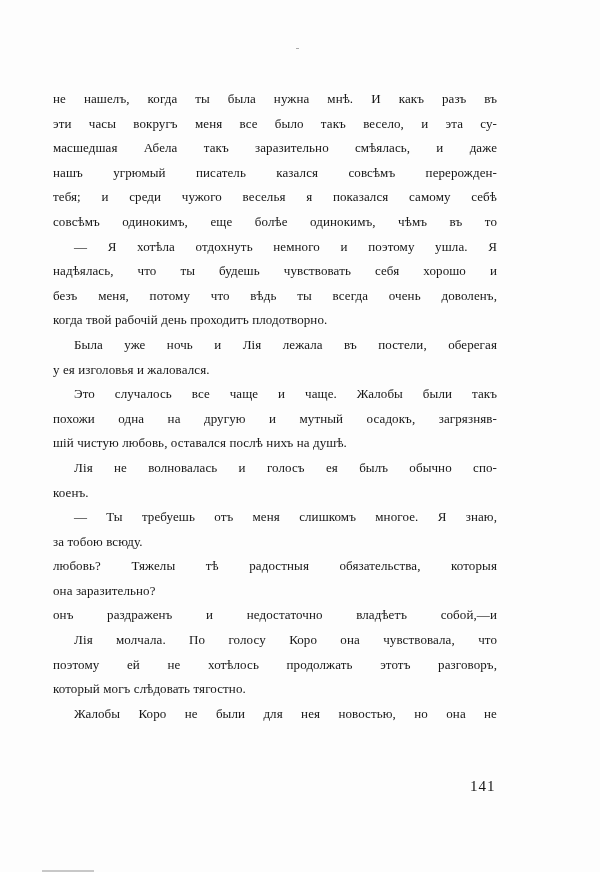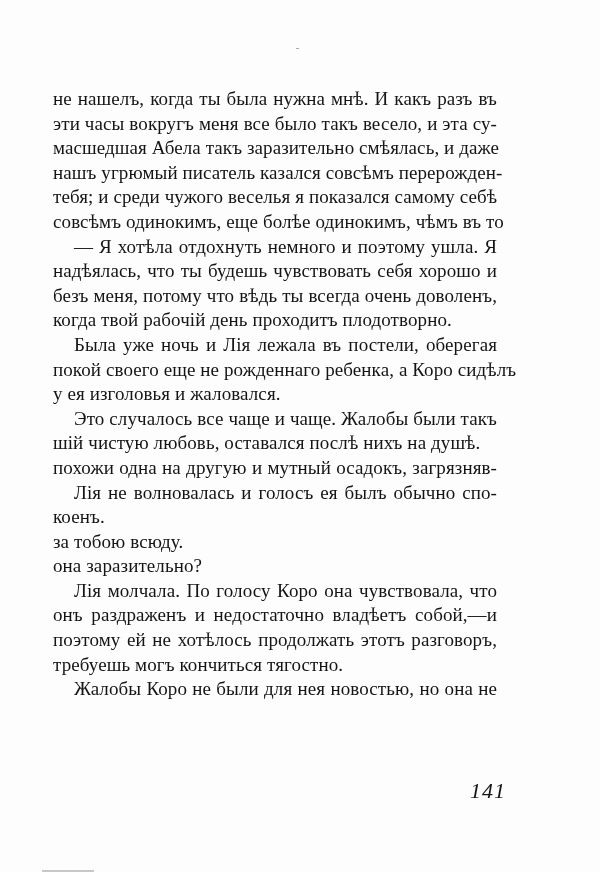--- a/index.html
+++ b/index.html
@@ -26,39 +26,38 @@
     .page-body {
       position: absolute;
       left: 53px;
       top: 87px;
       width: 444px;
     }
     .line {
       display: block;
       height: 24.6px;
       line-height: 24.6px;
-      font-size: 19px;
+      font-size: 13px;
       white-space: nowrap;
       text-align: justify;
       text-align-last: justify;
       letter-spacing: 0.1px;
     }
     .line.indent {
       padding-left: 21px;
     }
     .line.last {
       text-align-last: left;
     }
     .page-number {
       position: absolute;
       left: 470px;
       top: 778px;
-      font-size: 22px;
+      font-size: 15px;
       letter-spacing: 1px;
-      font-style: italic;
     }
     .bottom-mark {
       position: absolute;
       left: 42px;
       top: 870px;
       width: 52px;
       height: 2px;
       background: #c8c8c8;
     }
   </style>
@@ -72,31 +71,32 @@
     <span class="line">эти часы вокругъ меня все было такъ весело, и эта су-</span>
     <span class="line">масшедшая Абела такъ заразительно смѣялась, и даже</span>
     <span class="line">нашъ угрюмый писатель казался совсѣмъ перерожден-</span>
     <span class="line">тебя; и среди чужого веселья я показался самому себѣ</span>
     <span class="line">совсѣмъ одинокимъ, еще болѣе одинокимъ, чѣмъ въ то</span>
     <span class="line indent">— Я хотѣла отдохнуть немного и поэтому ушла. Я</span>
     <span class="line">надѣялась, что ты будешь чувствовать себя хорошо и</span>
     <span class="line">безъ меня, потому что вѣдь ты всегда очень доволенъ,</span>
     <span class="line last">когда твой рабочій день проходитъ плодотворно.</span>
     <span class="line indent">Была уже ночь и Лія лежала въ постели, оберегая</span>
-    <span class="line">покой своего еще не рожденнаго ребенка, а Коро сидѣлъ</span>
     <span class="line last">у ея изголовья и жаловался.</span>
     <span class="line indent">Это случалось все чаще и чаще. Жалобы были такъ</span>
+    <span class="line">похожи одна на другую и мутный осадокъ, загрязняв-</span>
     <span class="line last">шій чистую любовь, оставался послѣ нихъ на душѣ.</span>
-    <span class="line">похожи одна на другую и мутный осадокъ, загрязняв-</span>
     <span class="line indent">Лія не волновалась и голосъ ея былъ обычно спо-</span>
     <span class="line last">коенъ.</span>
+    <span class="line indent">— Ты требуешь отъ меня слишкомъ многое. Я знаю,</span>
     <span class="line last">за тобою всюду.</span>
+    <span class="line">любовь? Тяжелы тѣ радостныя обязательства, которыя</span>
     <span class="line last">она заразительно?</span>
+    <span class="line">онъ раздраженъ и недостаточно владѣетъ собой,—и</span>
     <span class="line indent">Лія молчала. По голосу Коро она чувствовала, что</span>
-    <span class="line">онъ раздраженъ и недостаточно владѣетъ собой,—и</span>
     <span class="line">поэтому ей не хотѣлось продолжать этотъ разговоръ,</span>
-    <span class="line last">требуешь могъ кончиться тягостно.</span>
+    <span class="line last">который могъ слѣдовать тягостно.</span>
     <span class="line indent">Жалобы Коро не были для нея новостью, но она не</span>
   </div>
 
 <div class="page-number">141</div>
 
 <div class="bottom-mark"></div>
 
 </body></html>

